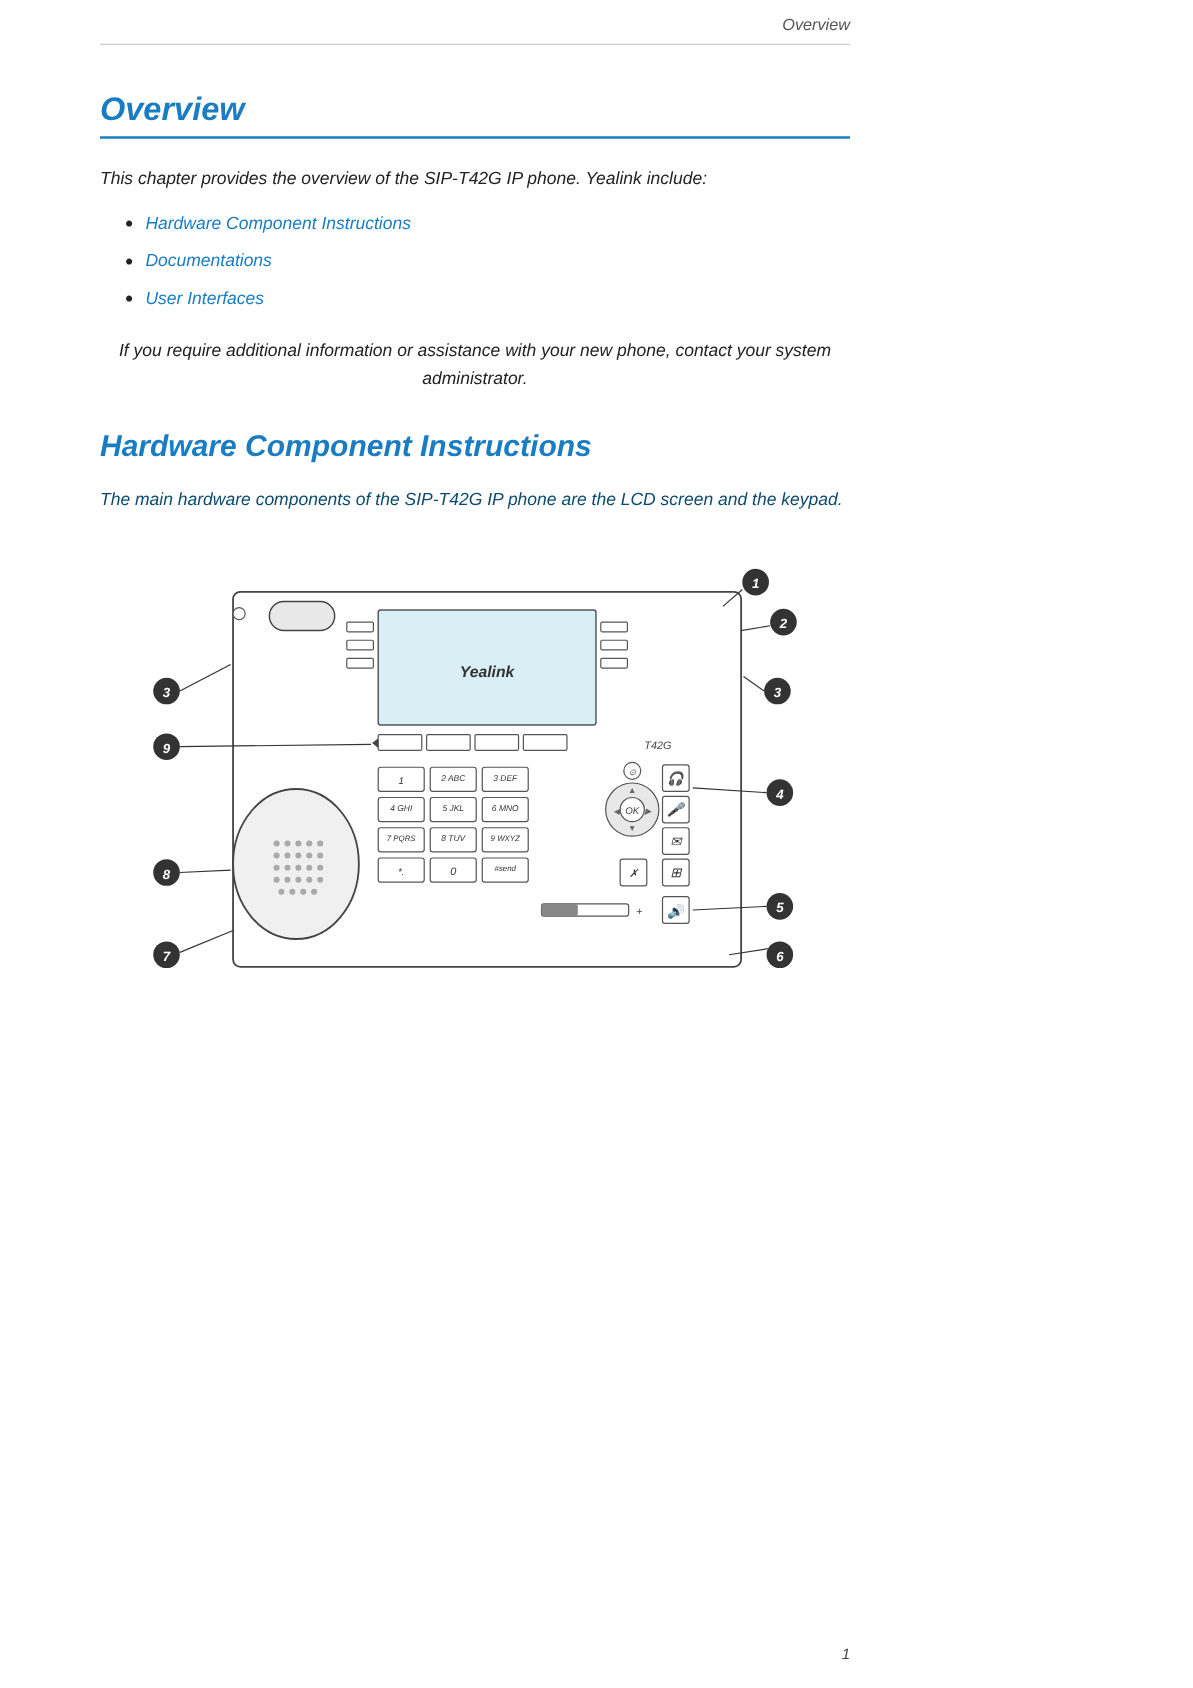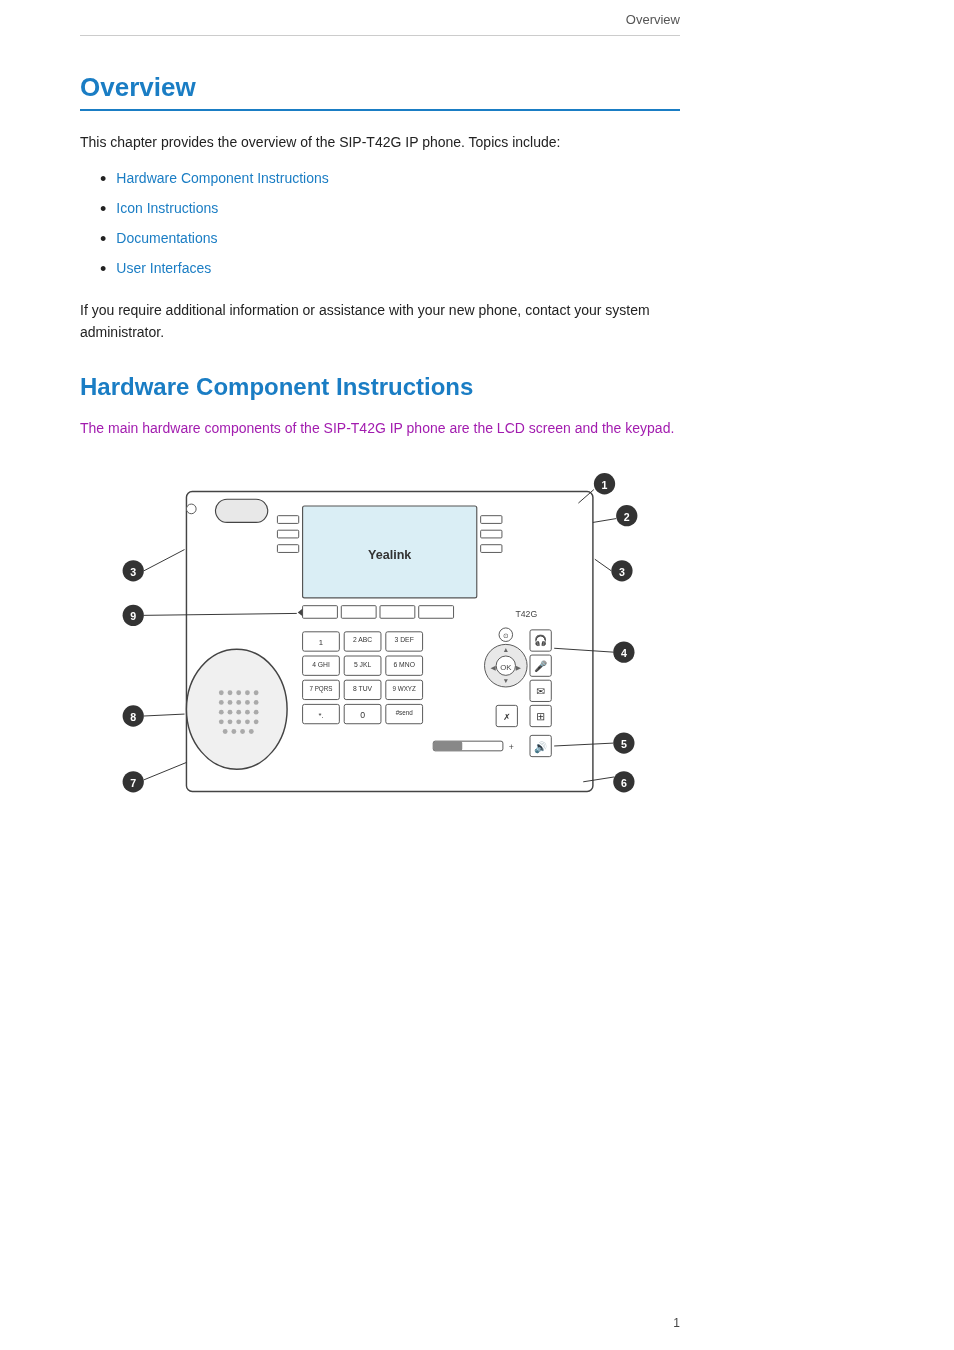--- a/index.html
+++ b/index.html
@@ -13,20 +13,21 @@
       min-height: 1350px;
       padding: 0;
     }
 
     .page-container {
       width: 760px;
       min-height: 1350px;
       background: #fff;
       padding: 0 80px 44px 80px;
       position: relative;
+      font-style: italic;
     }
 
     
     .header-bar {
       width: 100%;
       padding: 12px 0 8px 0;
       text-align: right;
       border-bottom: 1px solid #ccc;
       margin-bottom: 0;
       color: #555;
@@ -81,36 +82,37 @@
     .toc-list li a {
       color: #1a7dc4;
       text-decoration: none;
     }
 
     .outro-text {
       font-size: 14px;
       line-height: 1.6;
       color: #222;
       margin-bottom: 30px;
+      text-align: center;
     }
 
     
     .hw-section-title {
       font-size: 24px;
       font-weight: bold;
       color: #1a7dc4;
       margin-top: 20px;
       margin-bottom: 16px;
     }
 
     .hw-description {
       font-size: 14px;
       line-height: 1.6;
-      color: #a21caf;
-      margin-bottom: 16px;
+      color: #0c4a6e;
+      margin-bottom: 28px;
     }
 
     
     .page-number {
       position: absolute;
       bottom: 20px;
       right: 80px;
       font-size: 12px;
       color: #444;
     }
@@ -127,28 +129,25 @@
 
 <div class="page-container">
 
   <div class="header-bar">
     <span>Overview</span>
   </div>
 
   <div class="section-title">Overview</div>
   <hr class="title-underline">
 
-  <p class="intro-text">This chapter provides the overview of the SIP-T42G IP phone. Topics include:</p>
+  <p class="intro-text">This chapter provides the overview of the SIP-T42G IP phone. Yealink include:</p>
 
   <ul class="toc-list">
     <li>
       <a href="#hardware">Hardware Component Instructions</a>
-    </li>
-    <li>
-      <a href="#icons">Icon Instructions</a>
     </li>
     <li>
       <a href="#docs">Documentations</a>
     </li>
     <li>
       <a href="#ui">User Interfaces</a>
     </li>
   </ul>
 
   <p class="outro-text">If you require additional information or assistance with your new phone, contact your system administrator.</p>

